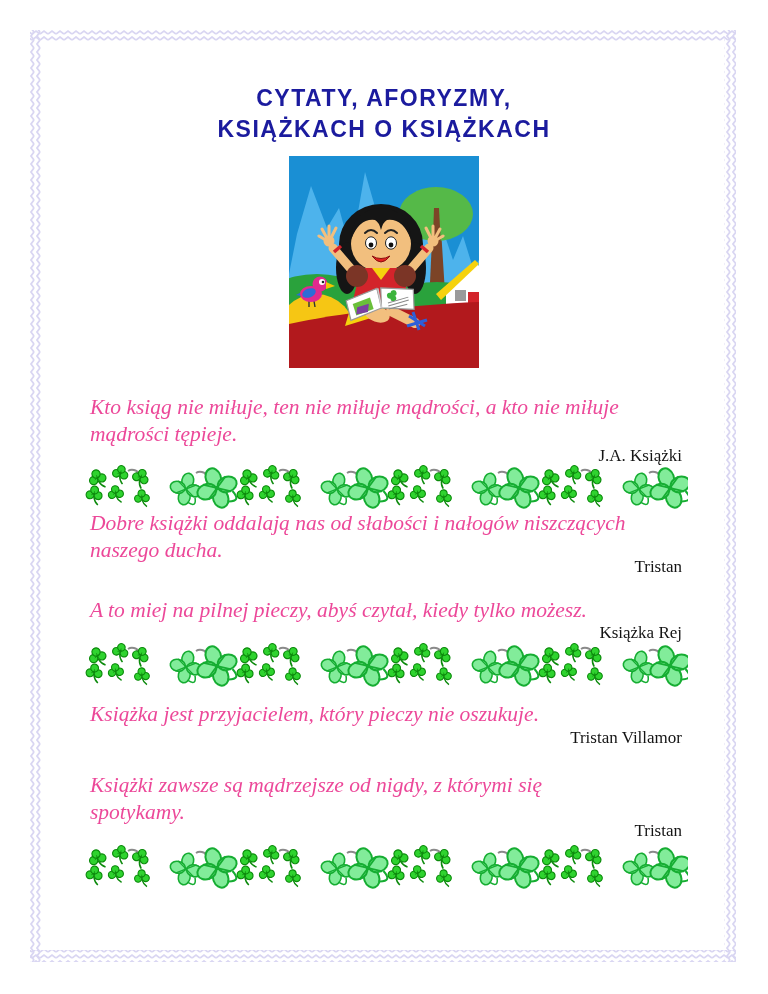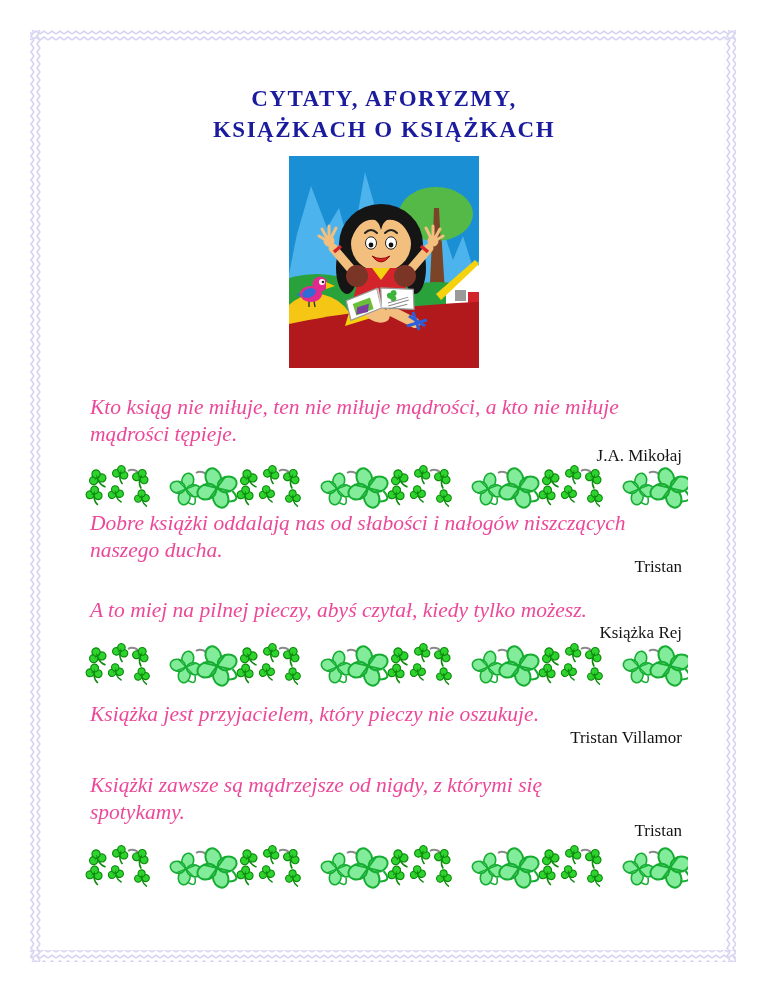--- a/index.html
+++ b/index.html
@@ -5,21 +5,21 @@
   html,body{margin:0;padding:0;}
   body{
     width:768px;height:994px;position:relative;background:#ffffff;
     font-family:"Liberation Serif",serif;overflow:hidden;
   }
   *{box-sizing:border-box;}
   .abs{position:absolute;}
   .page-border-svg{left:0;top:0;pointer-events:none;}
   .doc-title{
     left:0;top:83px;width:768px;text-align:center;
-    font-family:Liberation Serif, serif;font-weight:bold;
+    font-family:Liberation Sans, sans-serif;font-weight:bold;
     font-size:23px;line-height:31px;letter-spacing:1.5px;color:#1b1b9e;
   }
   .illustration{left:289px;top:156px;width:190px;height:212px;}
   .quote{
     left:90px;width:600px;
     font-style:italic;font-size:21.5px;line-height:26.5px;color:#ec4899;
   }
   .author{
     left:90px;width:600px;text-align:right;padding-right:8px;
     font-size:17px;line-height:20px;color:#141414;font-style:normal;
@@ -174,21 +174,21 @@
         <line x1="7" y1="0" x2="28" y2="-3"></line>
             <line x1="7" y1="3" x2="28" y2="0"></line>
             <line x1="7" y1="6" x2="26" y2="4"></line>
       </g>
     </g>
   </g>
 </svg>
 </div>
 
 <div class="abs quote" style="top:394px">Kto ksiąg nie miłuje, ten nie miłuje mądrości, a kto nie miłuje mądrości tępieje.</div>
-<div class="abs author" style="top:446px">J.A. Mikołaj</div>
+<div class="abs author" style="top:446px">J.A. Książki</div>
 <svg class="abs divider" style="top:463px" viewBox="0 0 604 48">
   <use href="#cloverRow" xlink:href="#cloverRow"></use>
 </svg>
 
 <div class="abs quote" style="top:510px">Dobre książki oddalają nas od słabości i nałogów niszczących naszego ducha.</div>
 <div class="abs author" style="top:557px">Tristan</div>
 
 <div class="abs quote" style="top:597px">A to miej na pilnej pieczy, abyś czytał, kiedy tylko możesz.</div>
 <div class="abs author" style="top:623px">Książka Rej</div>
 <svg class="abs divider" style="top:641px" viewBox="0 0 604 48">

